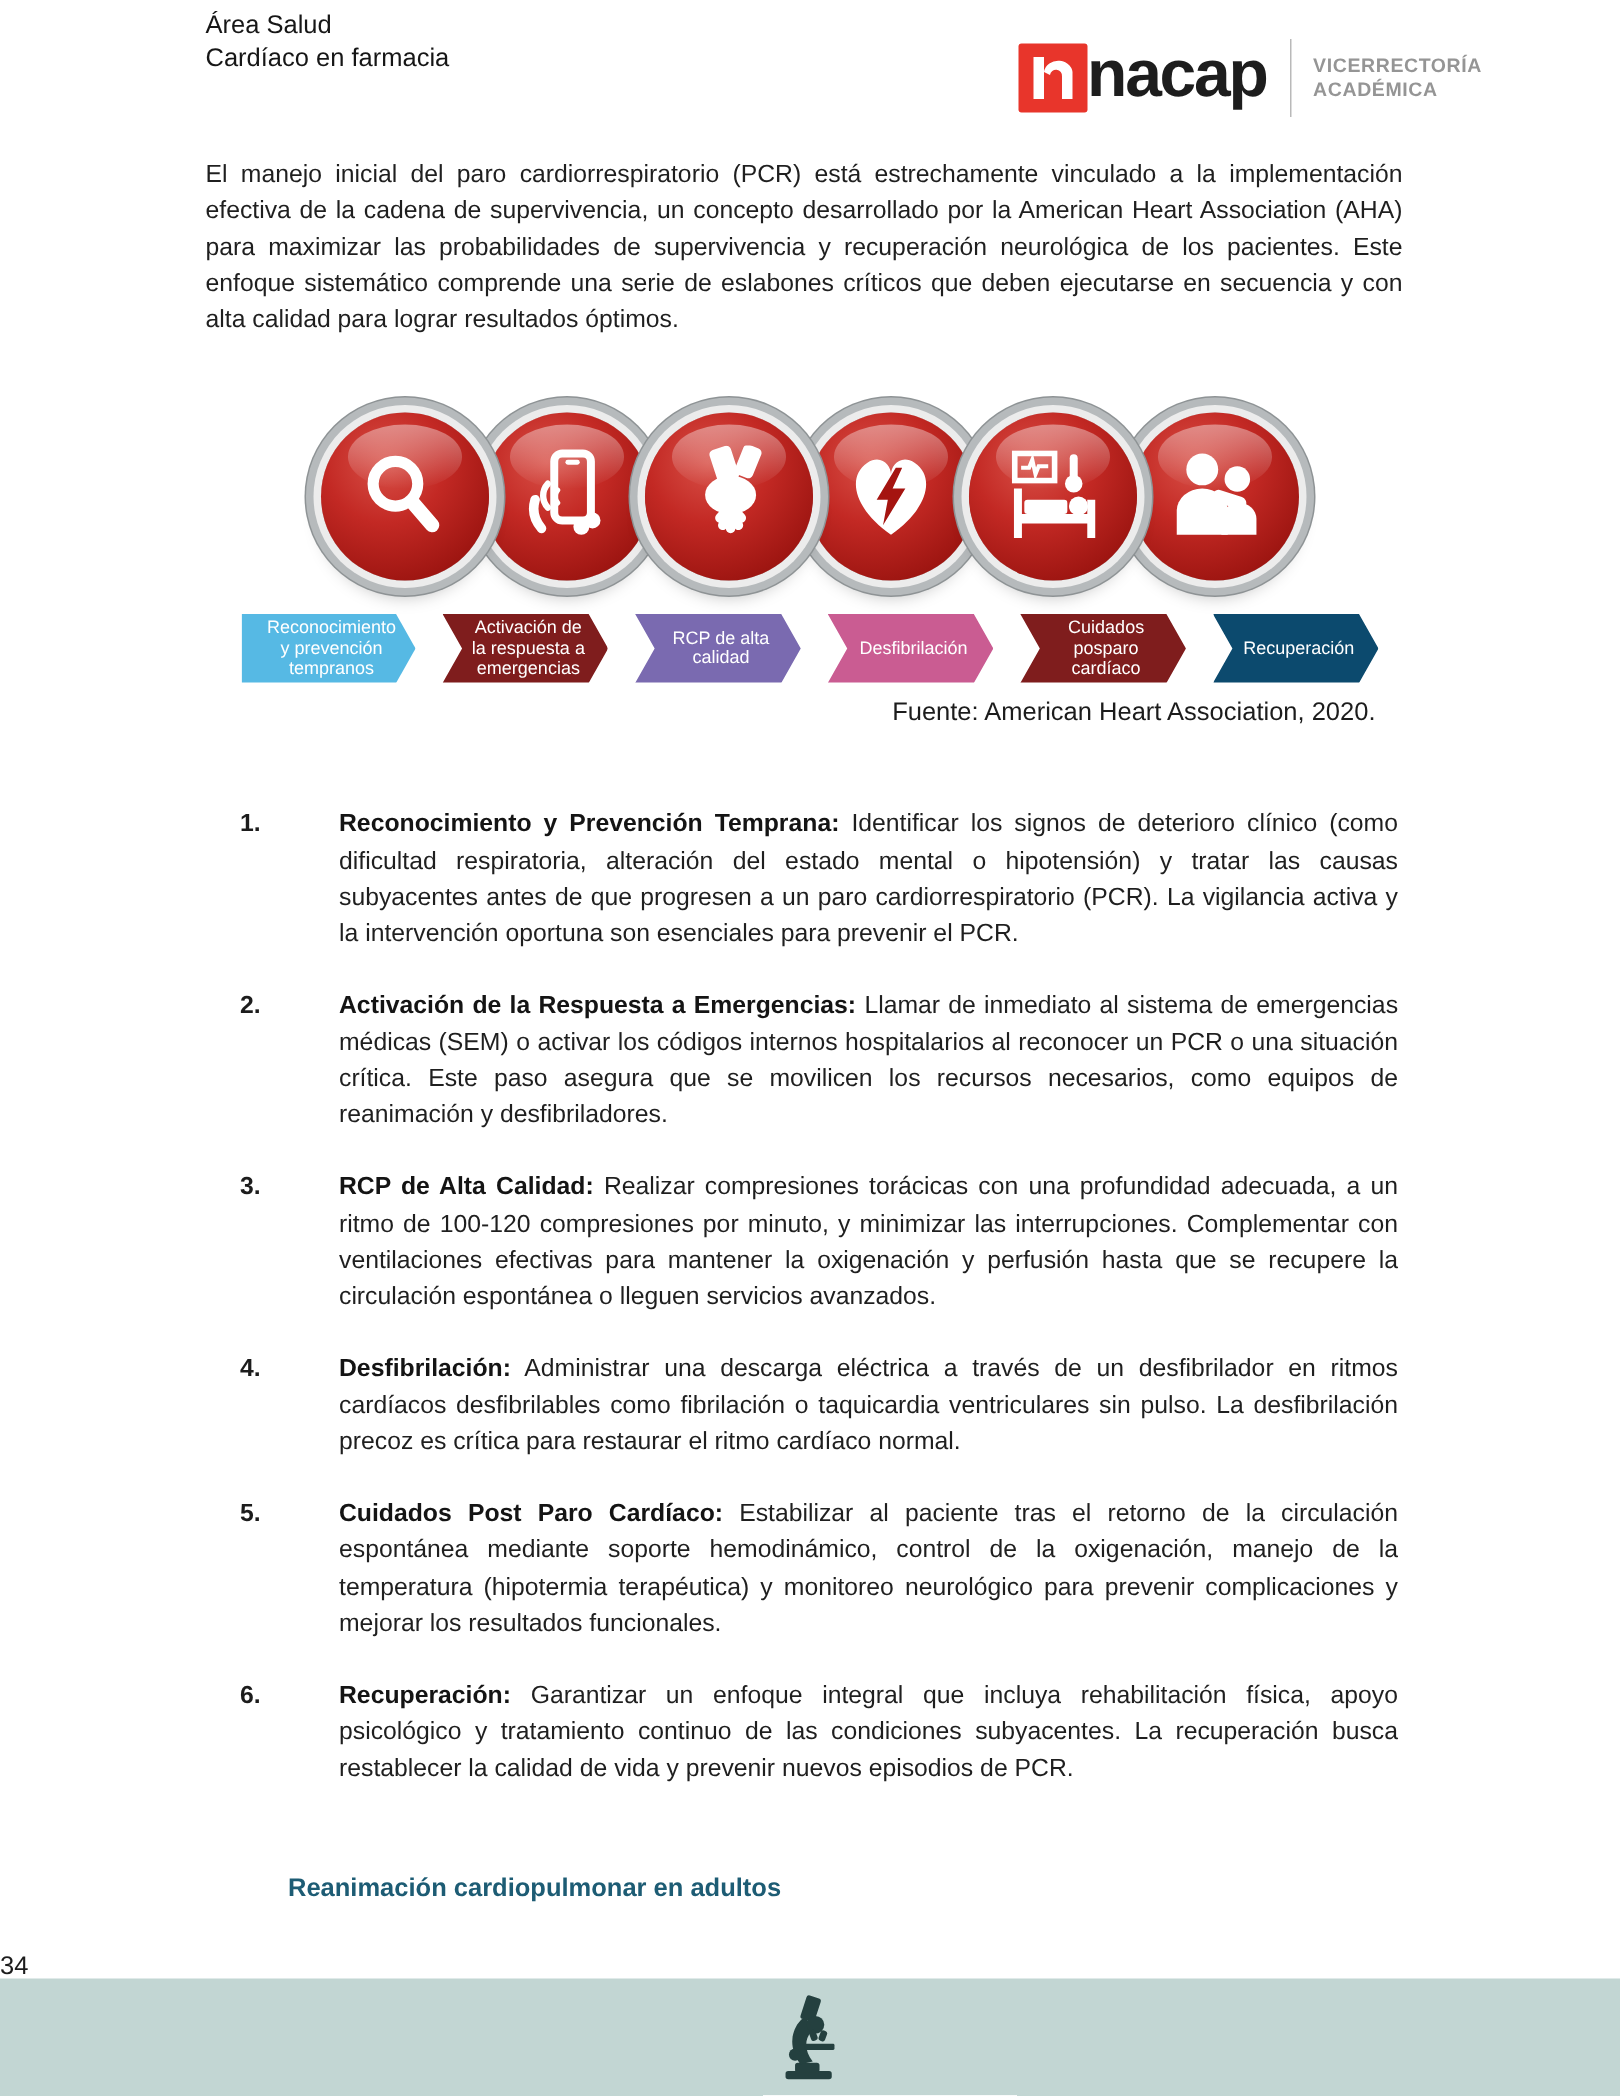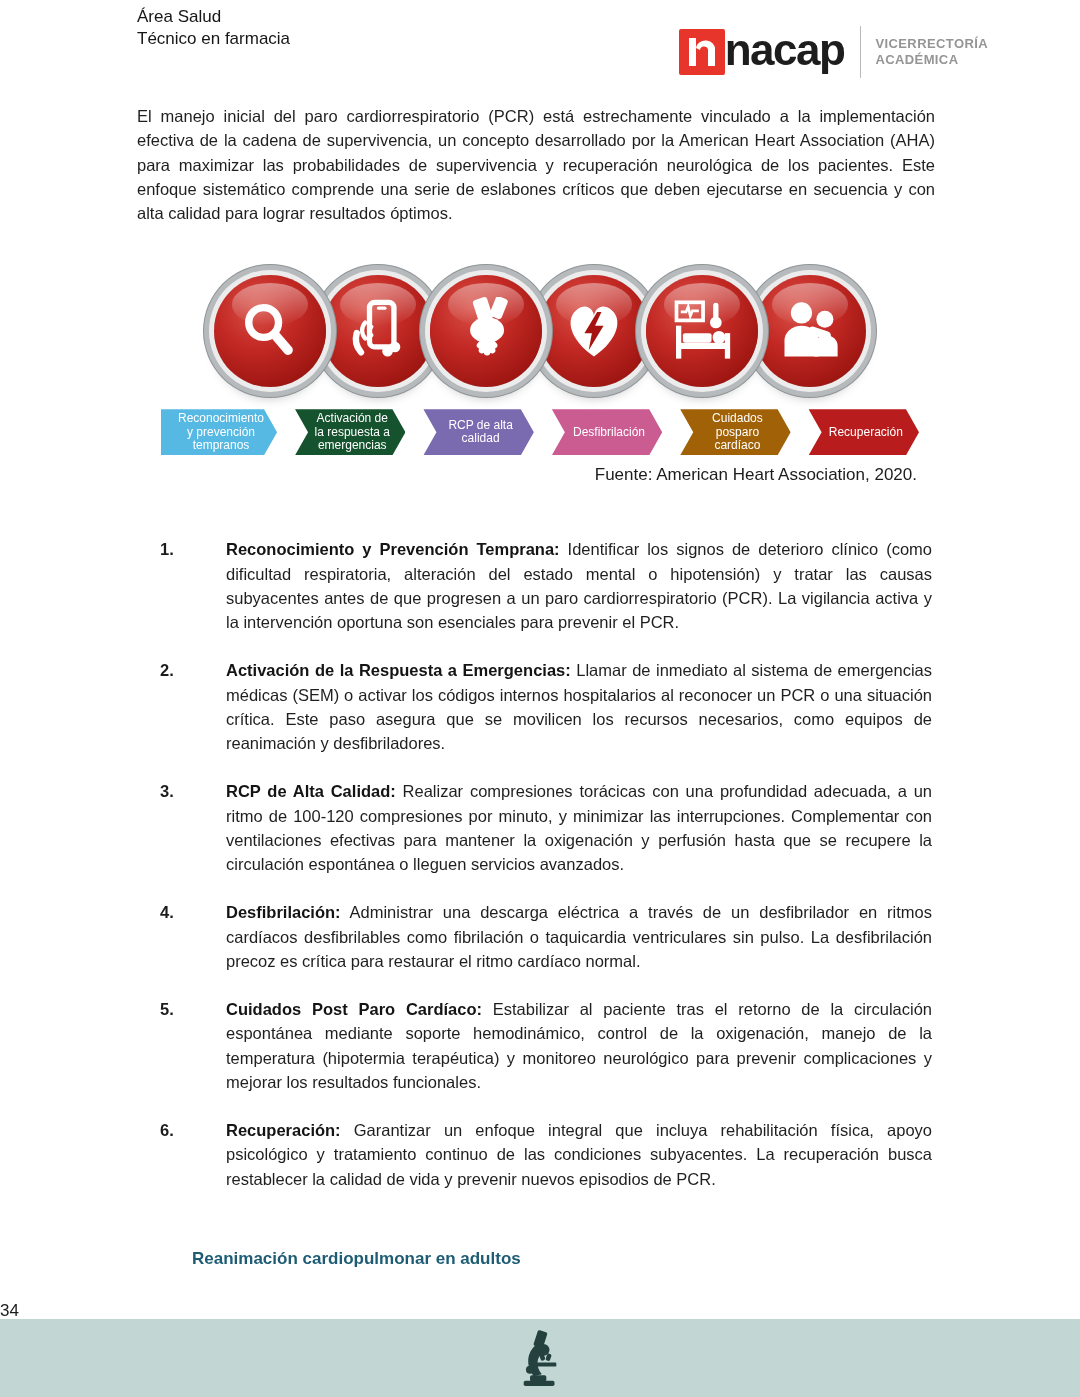--- a/index.html
+++ b/index.html
@@ -66,21 +66,21 @@
     display:flex; align-items:center; justify-content:center; }
 </style>
 </head>
 <body>
 
 <div class="page">
 
   <div class="header">
     <div class="hdr-left">
       <div>Área Salud</div>
-      <div>Técnico en farmacia</div>
+      <div>Cardíaco en farmacia</div>
     </div>
     <div class="logo">
       <div class="logo-mark">
         <svg width="34" height="34" viewBox="0 0 34 34">
           <rect x="4" y="3" width="7" height="28" fill="#ffffff"></rect>
           <path d="M11 13 a9 8 0 0 1 19 2 v16 h-7 v-15 a4 4 0 0 0 -8 -1 z" fill="#ffffff"></path>
         </svg>
       </div>
       <div class="logo-word">nacap</div>
       <div class="logo-div"></div>
@@ -160,25 +160,25 @@
             <path d="M36 56 V46 a11 10 0 0 1 22 0 v10 z"></path>
             <rect x="30" y="30" width="22" height="8" rx="4" transform="rotate(18 41 34)"></rect>
           </g>
         </svg>
       </div>
 
     </div>
 
     <div class="banner">
       <div class="chev c1" style="background: rgb(86, 185, 228);">Reconocimiento y prevención tempranos</div>
-      <div class="chev c2" style="background: #14532d;">Activación de la respuesta a emergencias</div>
+      <div class="chev c2" style="background: #7f1d1d;">Activación de la respuesta a emergencias</div>
       <div class="chev c3" style="background: rgb(122, 106, 176);">RCP de alta calidad</div>
       <div class="chev c4" style="background: rgb(202, 92, 146);">Desfibrilación</div>
-      <div class="chev c5" style="background: #a16207; text-align: center;">Cuidados posparo cardíaco</div>
-      <div class="chev c6" style="background: #b91c1c;">Recuperación</div>
+      <div class="chev c5" style="background: #7f1d1d; text-align: center;">Cuidados posparo cardíaco</div>
+      <div class="chev c6" style="background: #0c4a6e;">Recuperación</div>
     </div>
 
     <div class="caption">Fuente: American Heart Association, 2020.</div>
   </div>
 
   <div class="list">
     <div class="item">
       <div class="num">1.</div>
       <div class="itext"><b>Reconocimiento y Prevención Temprana:</b> <span>Identificar los signos de deterioro clínico (como dificultad respiratoria, alteración del estado mental o hipotensión) y tratar las causas subyacentes antes de que progresen a un paro cardiorrespiratorio (PCR). La vigilancia activa y la intervención oportuna son esenciales para prevenir el PCR.</span></div>
     </div>

